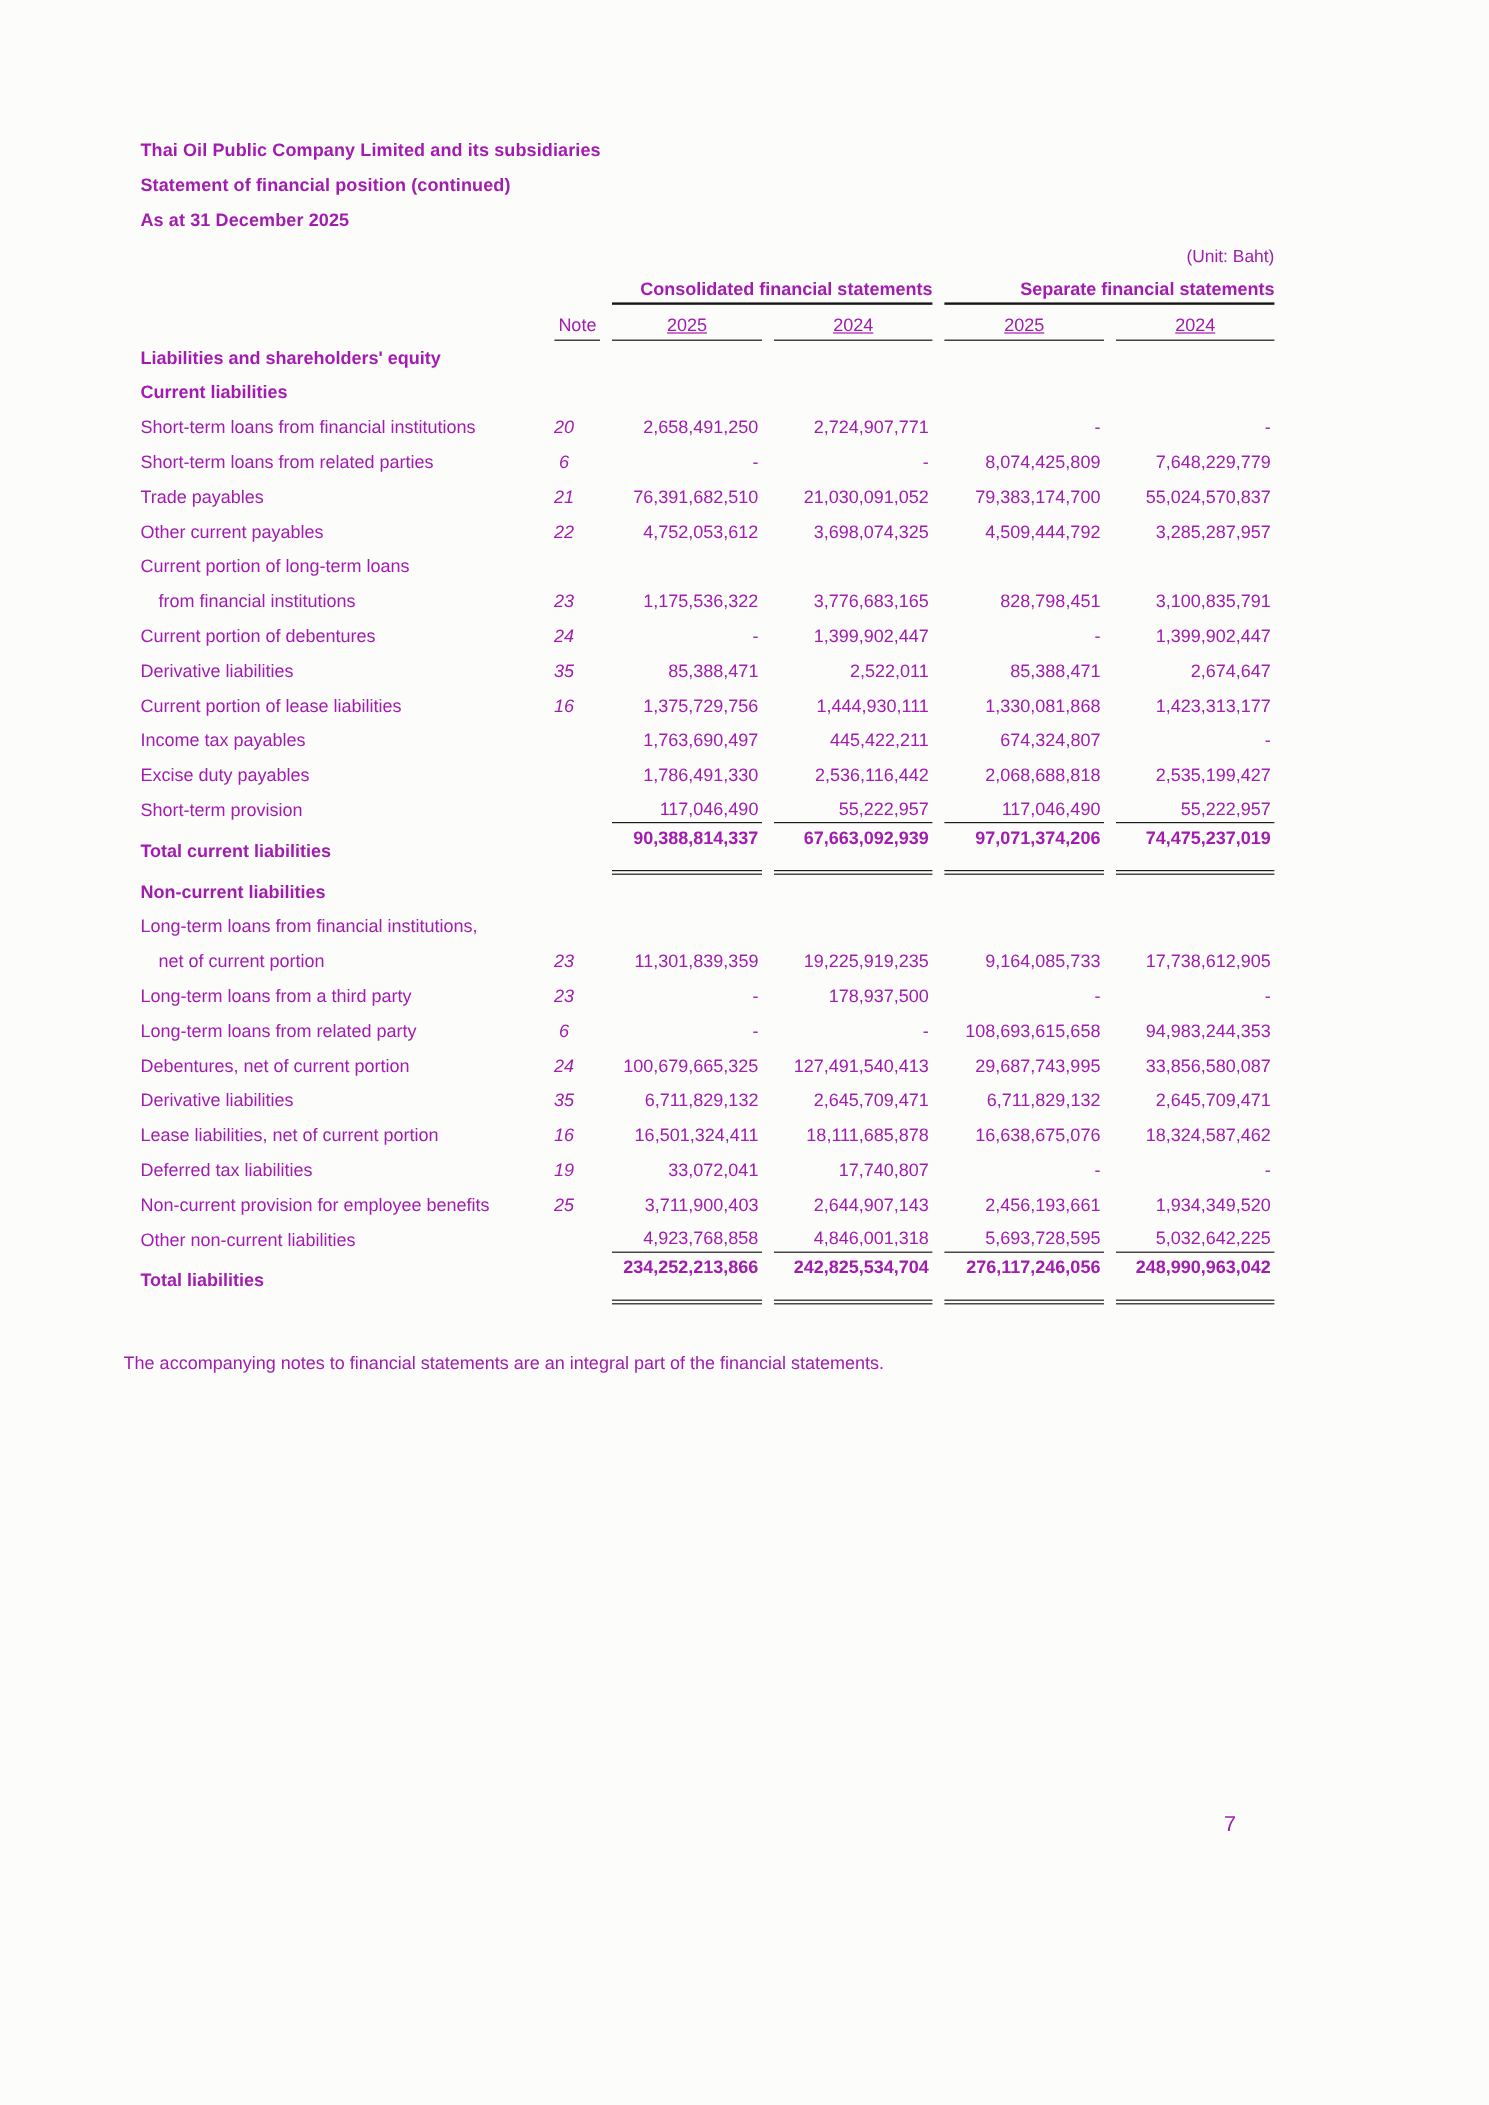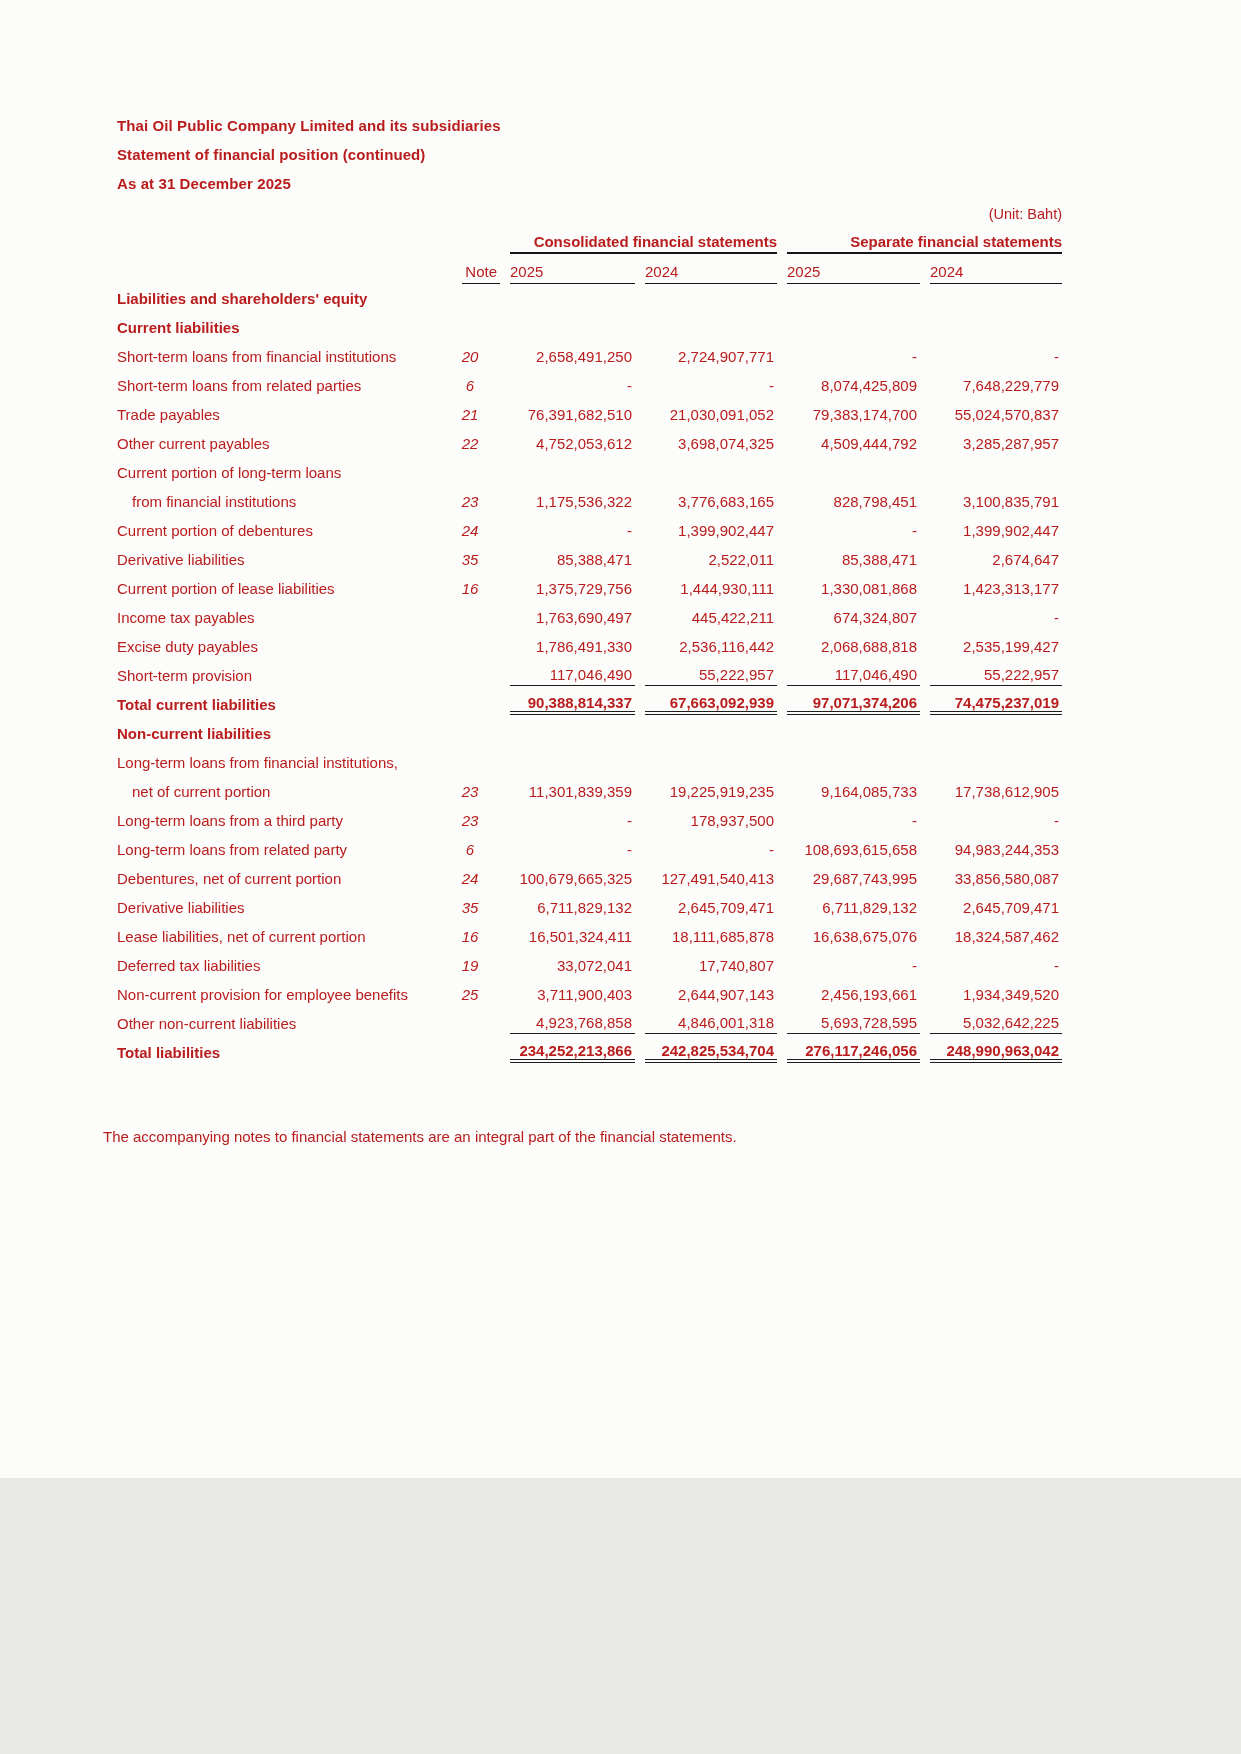--- a/index.html
+++ b/index.html
@@ -1,24 +1,24 @@
 <!DOCTYPE html>
 <html><head>
 <meta charset="utf-8">
 <style>
   * { box-sizing: border-box; margin: 0; padding: 0; }
   html, body { background: #e8e8e6; }
   body { font-family: "Liberation Sans", "DejaVu Sans", sans-serif; }
   .page {
     position: relative;
     width: 1241px;
-    height: 1478px;
+    height: 1754px;
     margin: 0 auto;
     background: #fcfcfa;
-    color: #b91c1c;
+    color: #a21caf;
     overflow: hidden;
   }
   .content { padding: 118px 179px 0 117px; }
   .doc-header .hline {
     font-size: 15px;
     font-weight: bold;
     line-height: 16px;
     margin-bottom: 13px;
     letter-spacing: .1px;
   }
@@ -51,39 +51,40 @@
     padding-bottom: 2px;
     font-weight: bold;
     text-align: right;
     white-space: nowrap;
     font-size: 15px;
   }
   .year-rule {
     margin-left: 10px;
     border-bottom: 1.6px solid #161616;
     padding-bottom: 3px;
-    text-align: left;
+    text-align: center;
+    text-decoration: underline;
   }
   .note-head {
     display: inline-block;
     border-bottom: 1.6px solid #161616;
     padding: 0 3px 3px 3px;
   }
   thead .note-cell { text-align: right; }
 
   tbody td { height: 29px; }
   td.c-label { text-align: left; white-space: nowrap; }
   td.c-label.indent { padding-left: 15px; }
   td.c-note { text-align: center; font-style: italic; }
   td.c-num { text-align: right; }
   .numwrap { margin-left: 10px; padding-right: 3px; }
   tr.section td.c-label, tr.total td { font-weight: bold; }
   tr.total td.c-note { font-weight: normal; }
   tr.rule-single td.c-num .numwrap { border-bottom: 1.6px solid #1d1d1d; padding-bottom: 2px; }
-  tr.rule-double td.c-num .numwrap { border-bottom: 4px double #1d1d1d; padding-bottom: 0; }
+  tr.rule-double td.c-num .numwrap { border-bottom: 4px double #1d1d1d; padding-bottom: 18px; }
 
   .footer-note {
     position: absolute;
     left: 103px;
     top: 1128px;
     font-size: 15px;
   }
   .page-number {
     position: absolute;
     left: 1020px;

